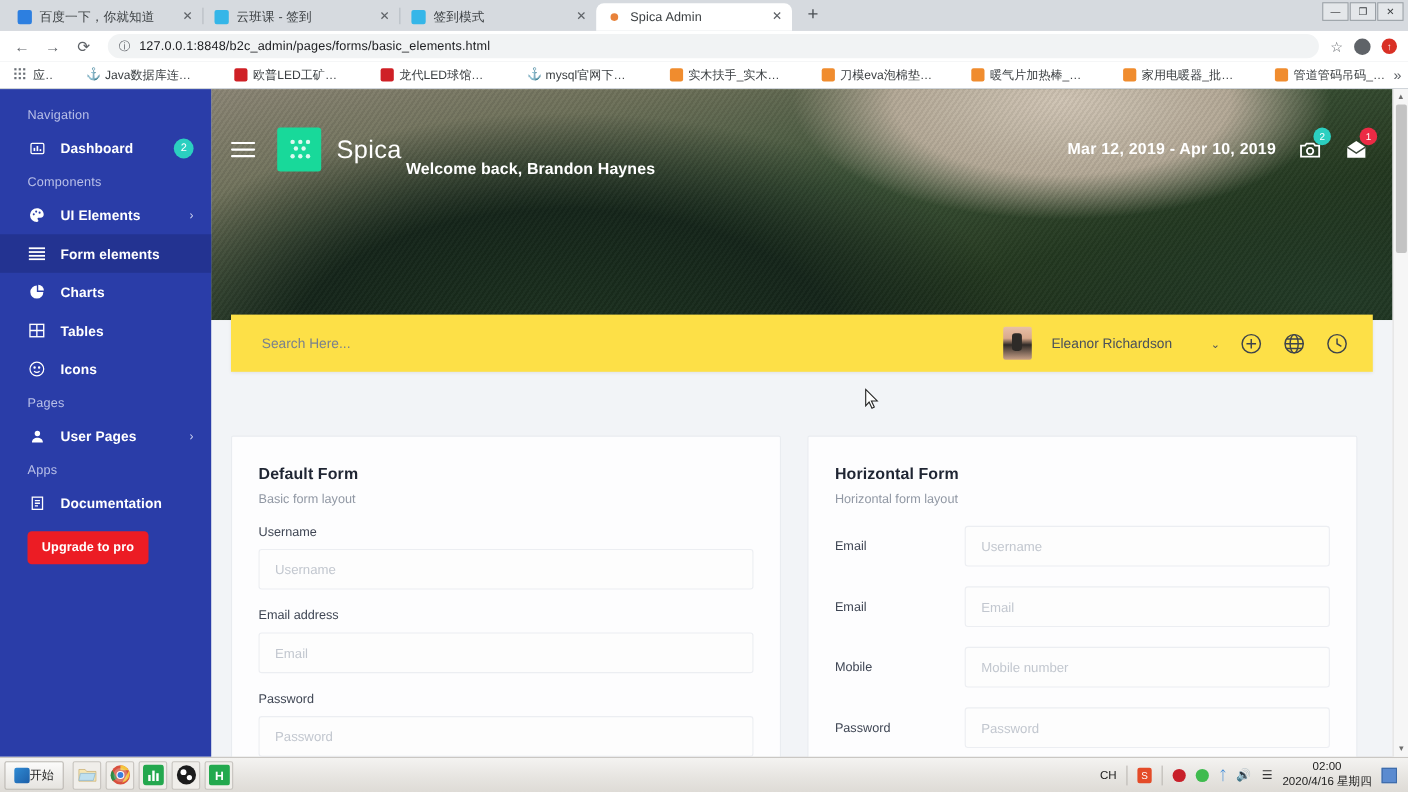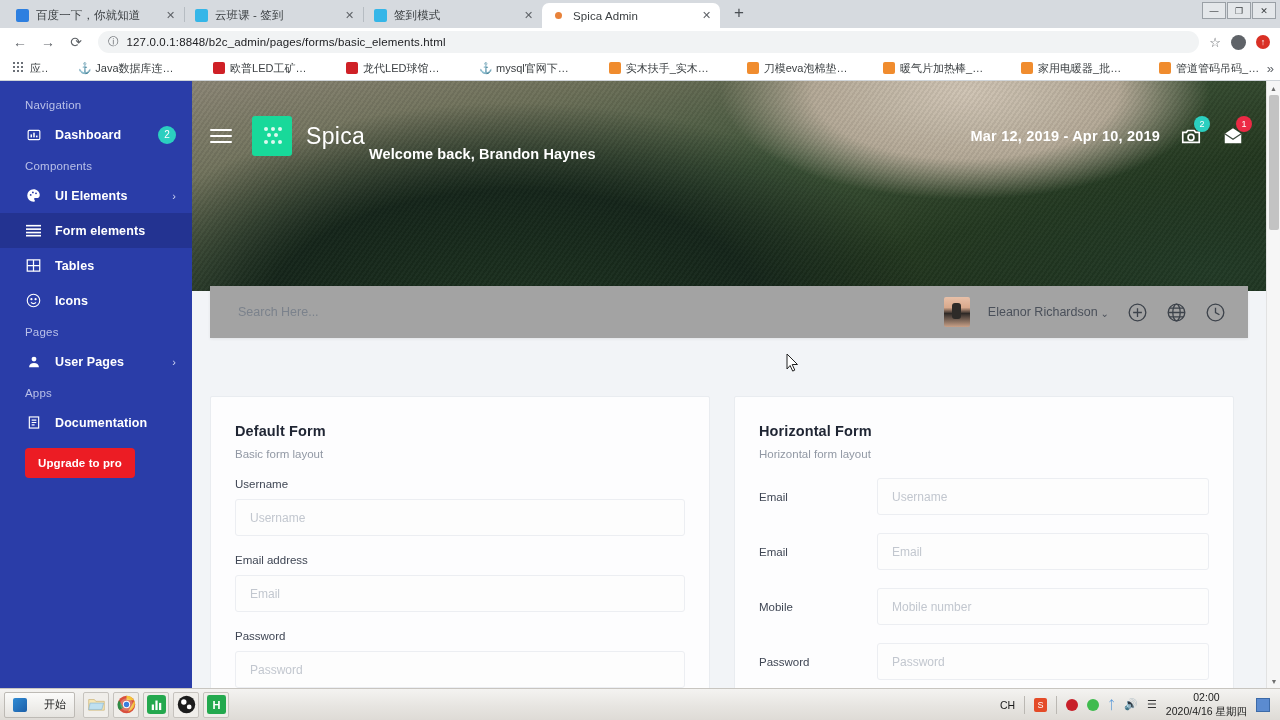--- a/index.html
+++ b/index.html
@@ -175,21 +175,21 @@
     position:absolute; top:-9px; right:-8px; width: 16px; height: 16px;
     border-radius:50%; color:#fff; font-size: 9px; display:flex;
     align-items:center; justify-content:center;
   }
   .badge.teal { background:#2bcfc0; }
   .badge.red { background:#ec2a45; }
 
   
   .searchcard {
     position: absolute; left: 210px; top: 205px; width: 1038px; height: 52px;
-    background:#a3a3a3; z-index: 3; display:flex; align-items:center;
+    background:#fde047; z-index: 3; display:flex; align-items:center;
     padding: 0 22px 0 28px; box-shadow: 0 1px 3px rgba(0,0,0,.07);
   }
   .search-input {
     border:none; outline:none; font-size: 12.5px; color:#3a3f47;
     font-family: inherit; flex: 1 1 auto; background:transparent;
   }
   .search-input::placeholder { color:#7b828c; }
   .search-right { display:flex; align-items:center; gap: 18px; }
   .avatar {
     width: 26px; height: 30px; border-radius: 2px; overflow:hidden;
@@ -247,21 +247,21 @@
   .cursor { position:absolute; left:786px; top:353px; z-index: 20; }
 
   
   .taskbar {
     position:absolute; left:0; bottom:0; width:1280px; height:32px;
     background: linear-gradient(180deg,#f4f3f1 0%, #e7e5e1 55%, #dedbd6 100%);
     border-top:1px solid #c8c5c0; display:flex; align-items:center;
     padding: 0 4px;
   }
   .startbtn {
-    display:flex;align-items:center;gap:17px; height:26px; padding:0 8px;
+    display:flex;align-items:center;gap:0; height:26px; padding:0 8px;
     border:1px solid #bdbab5; background: linear-gradient(180deg,#fbfbfa,#e6e4e0);
     border-radius:2px; font-size:11px; color:#1b1b1b;
   }
   .start-ic{width:14px;height:14px;background:linear-gradient(135deg,#2f8bd4,#1d5fa8);border-radius:2px;}
   .tbicons{display:flex;align-items:center;gap:4px;margin-left:8px;}
   .tbi{width:26px;height:26px;border:1px solid #c6c3be;background:#f0eeea;
     border-radius:2px;display:flex;align-items:center;justify-content:center;}
   .tray{margin-left:auto;display:flex;align-items:center;gap:9px;padding-right:6px;
     font-size:10.5px;color:#1b1b1b;}
   .tray-sep{width:1px;height:18px;background:#bbb8b3;}
@@ -410,21 +410,21 @@
             <span class="badge red">1</span>
           </div>
         </div>
       </div>
     </div>
 
     <div class="searchcard">
       <input class="search-input" type="text" placeholder="Search Here..." style="">
       <div class="search-right">
         <div class="avatar"></div>
-        <div style="display:flex;align-items:flex-end;">
+        <div style="display:flex;align-items:flex-end;gap:32px;">
           <span class="username">Eleanor Richardson</span>
           <span class="caret">⌄</span>
         </div>
         <span class="sc-ic">
           <svg width="21" height="21" viewBox="0 0 24 24" fill="none" stroke="#3d434b" stroke-width="1.5">
             <circle cx="12" cy="12" r="9.5"></circle>
               <path d="M12 7v10M7 12h10"></path>
             </svg>
         </span>
         <span class="sc-ic">
@@ -474,20 +474,29 @@
       <div class="nav-item active">
         <span class="ni-icon">
           <svg width="15" height="13" viewBox="0 0 24 20" fill="#fff">
               <rect y="1" width="24" height="2.6"></rect>
               <rect y="6.5" width="24" height="2.6"></rect>
               <rect y="12" width="24" height="2.6"></rect>
               <rect y="17" width="24" height="2.6"></rect>
             </svg>
         </span>
         <span class="ni-label">Form elements</span>
+      </div>
+      <div class="nav-item">
+        <span class="ni-icon">
+          <svg width="15" height="15" viewBox="0 0 24 24" fill="#fff">
+              <path d="M12 2.5A9.5 9.5 0 1021.5 12H12z"></path>
+              <path d="M14 1.5v8.3h8.3A8.6 8.6 0 0014 1.5z"></path>
+            </svg>
+        </span>
+        <span class="ni-label">Charts</span>
       </div>
       <div class="nav-item">
         <span class="ni-icon">
           <svg width="15" height="15" viewBox="0 0 24 24" fill="none" stroke="#fff" stroke-width="2">
               <rect x="2" y="3" width="20" height="18"></rect>
               <path d="M2 12h20M12 3v18"></path>
             </svg>
         </span>
         <span class="ni-label">Tables</span>
       </div>

